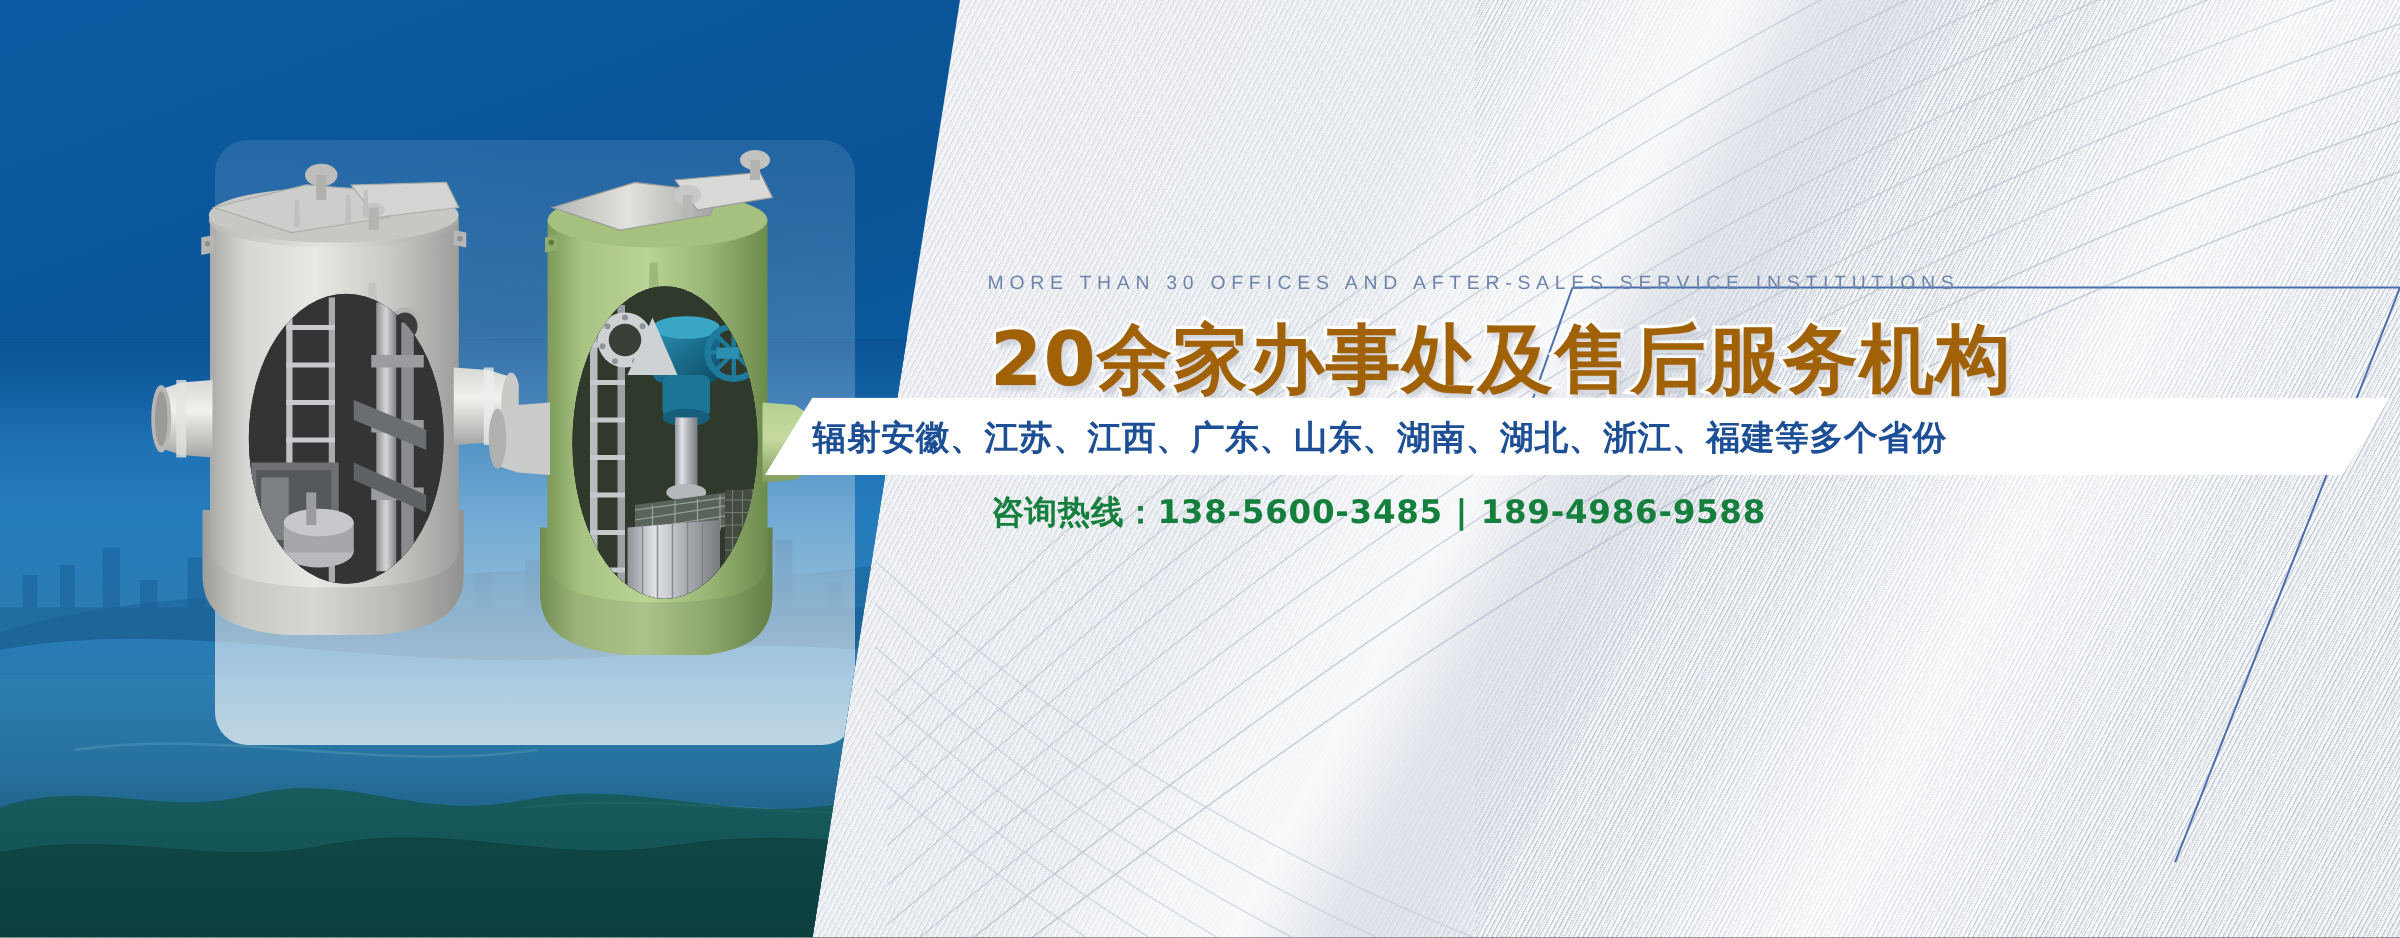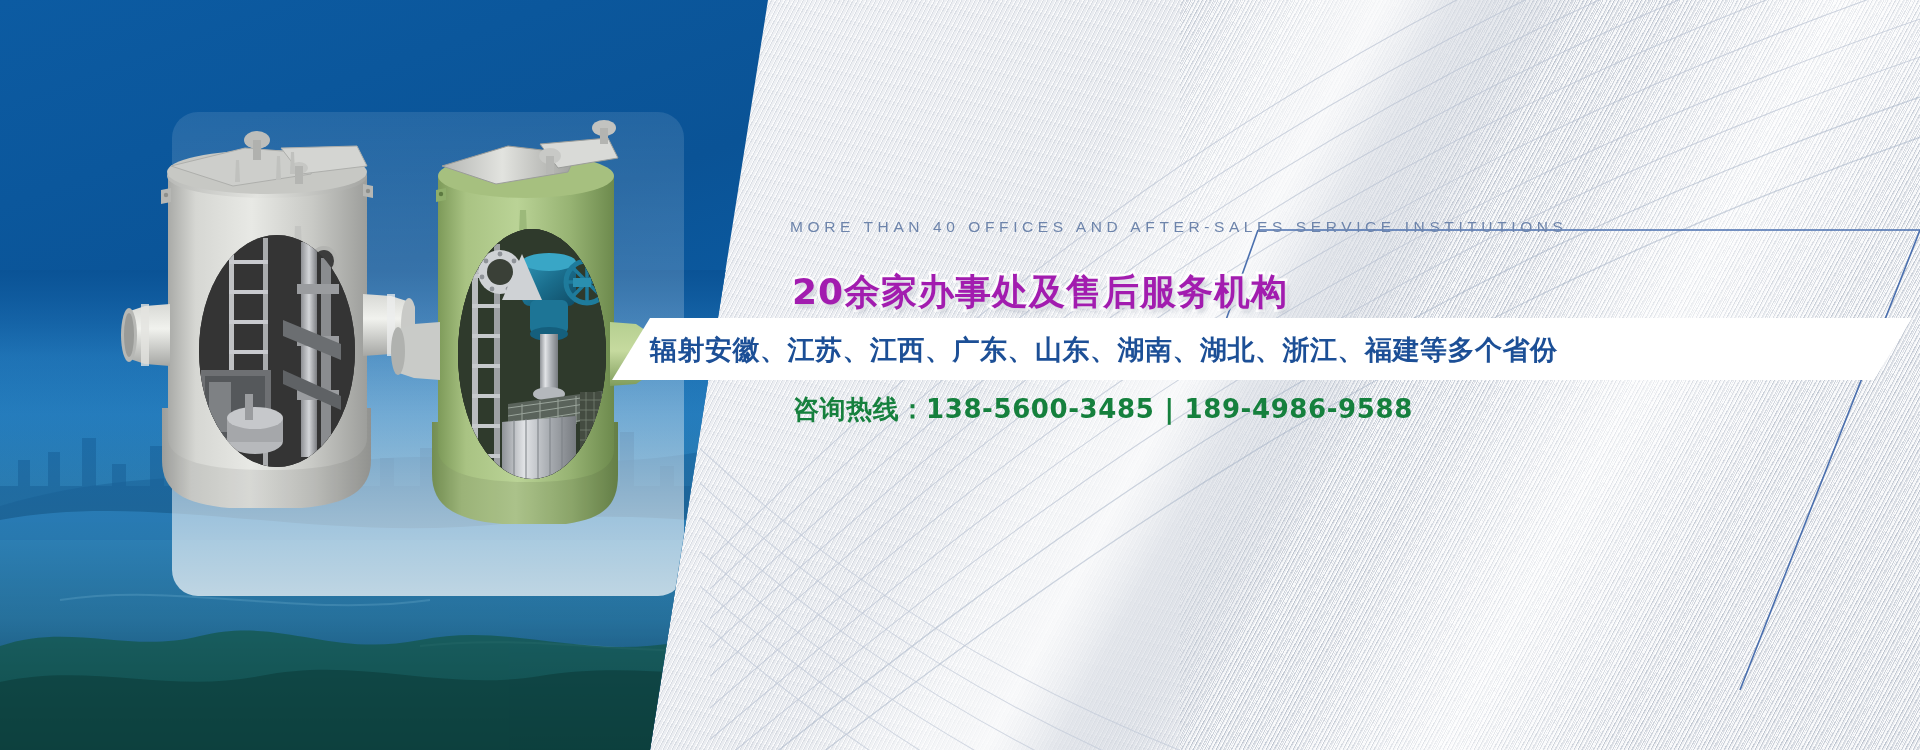--- a/index.html
+++ b/index.html
@@ -85,27 +85,26 @@
   .prod-green{ left:390px; top:104px; width:260px; height:420px; }
 
   
   .eyebrow{
     position:absolute; left:790px; top:218px; width:600px;
     font-size:15.5px; letter-spacing:4.6px; color:#6d84ab;
     font-weight:400; white-space:nowrap;
   }
   .headline{
     position:absolute; left:792px; top:248px;
-    font-size:36px; font-weight:bold; color:#a21caf;
+    font-size:60px; font-weight:bold; color:#a16207;
     letter-spacing:1px; white-space:nowrap;
     -webkit-text-stroke:5px rgba(255,255,255,.92);
     paint-order:stroke fill;
     text-shadow:2px 3px 4px rgba(120,130,150,.40);
     font-family:"DejaVu Sans","Liberation Sans",sans-serif;
-    margin-top:20px;
   }
   .prov-band{
     position:absolute; left:612px; top:318px; width:1300px; height:62px;
     background:#ffffff;
     clip-path:polygon(38px 0, 1300px 0, 1262px 62px, 0 62px);
   }
   .prov-text{
     position:absolute; left:650px; top:332px;
     font-size:27px; font-weight:bold; color:#1c4f96;
     letter-spacing:.5px; white-space:nowrap;
@@ -462,21 +461,21 @@
     </g>
 
     <path d="M50,218 L24,220 L6,226 L6,268 L24,274 L50,276 Z" fill="#c9cbc8"></path>
     <ellipse cx="8" cy="247" rx="7" ry="24" fill="#b0b2af"></ellipse>
 
     <path d="M220,218 L246,220 L258,228 L258,272 L246,280 L220,282 Z" fill="url(#npipe)"></path>
     <ellipse cx="257" cy="250" rx="8" ry="26" fill="#aac784"></ellipse>
     <ellipse cx="257" cy="250" rx="5" ry="21" fill="#84a05f"></ellipse>
   </svg>
 
-  <div class="eyebrow">MORE THAN 40 OFFICES AND AFTER-SALES SERVICE INSTITUTIONS</div>
+  <div class="eyebrow">MORE THAN 30 OFFICES AND AFTER-SALES SERVICE INSTITUTIONS</div>
 
   <div class="headline">20余家办事处及售后服务机构</div>
 
   <div class="prov-band"></div>
   <div class="prov-text">辐射安徽、江苏、江西、广东、山东、湖南、湖北、浙江、福建等多个省份</div>
 
   <div class="hotline">
     <span>咨询热线：</span><span>138-5600-3485</span><span class="sep">|</span><span>189-4986-9588</span>
   </div>
 

